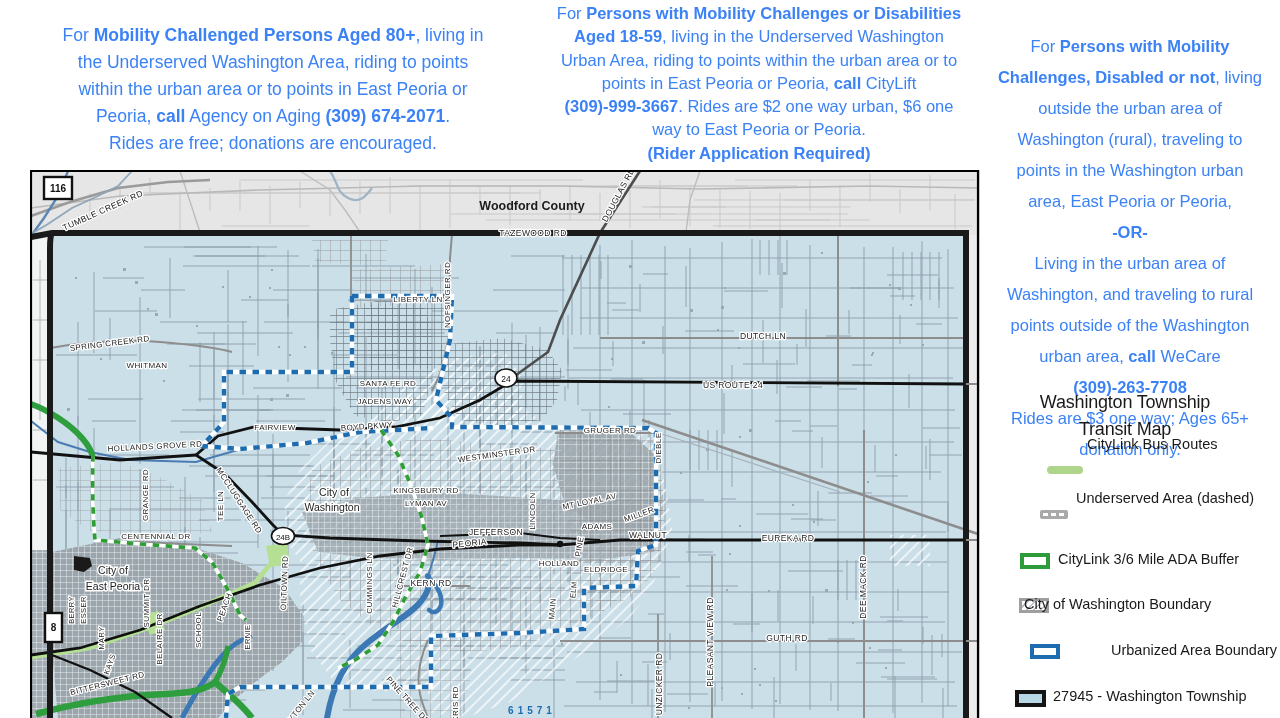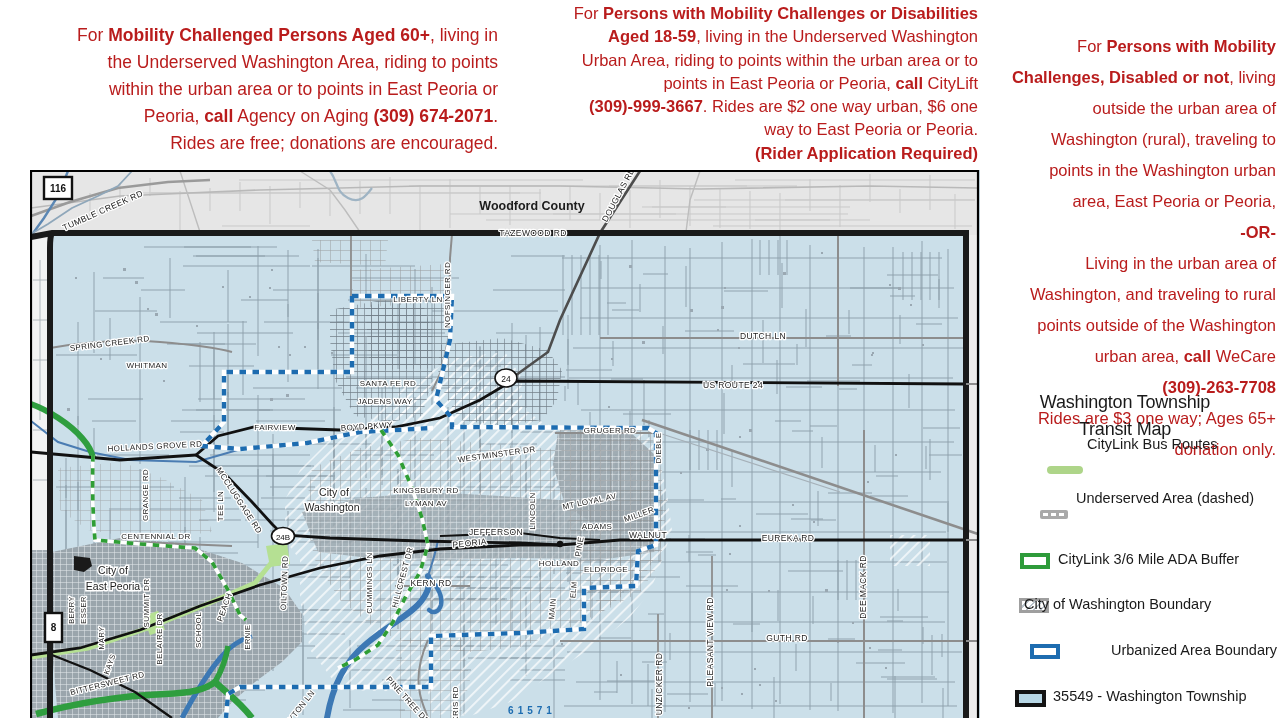--- a/index.html
+++ b/index.html
@@ -1,29 +1,29 @@
 <!DOCTYPE html>
 <html><head><meta charset="utf-8">
 <style>
 * { margin:0; padding:0; box-sizing:border-box; }
 body { width:1280px; height:718px; background:#ffffff; font-family:"Liberation Sans", sans-serif; overflow:hidden; }
 .page { position:relative; width:1280px; height:718px; }
-.tb { position:absolute; text-align:right; color:#b91c1c; }
+.tb { position:absolute; text-align:center; color:#3b82f6; }
 .tb1 { left:48px; top:22px; width:450px; font-size:17.5px; line-height:27px; }
 .tb2 { left:540px; top:2px; width:438px; font-size:16.5px; line-height:23.3px; }
 .tb3 { left:984px; top:31px; width:292px; font-size:16.5px; line-height:31px; }
 .map { position:absolute; left:30px; top:170px; }
 .lg-title { position:absolute; left:980px; top:389px; width:290px; text-align:center; font-size:18px; font-weight:normal; letter-spacing:-0.2px; line-height:27px; color:#1a1a1a; }
 .lg-row { position:absolute; color:#1a1a1a; font-size:14.5px; }
 .lg-sym { position:absolute; }
 </style></head>
 <body>
 <div class="page">
 
-<div class="tb tb1">For <b>Mobility Challenged Persons Aged 60+</b>, living in<br>the Underserved Washington Area, riding to points<br>within the urban area or to points in East Peoria or<br>Peoria, <b>call</b> Agency on Aging <b>(309) 674-2071</b>.<br>Rides are free; donations are encouraged.</div>
+<div class="tb tb1">For <b>Mobility Challenged Persons Aged 80+</b>, living in<br>the Underserved Washington Area, riding to points<br>within the urban area or to points in East Peoria or<br>Peoria, <b>call</b> Agency on Aging <b>(309) 674-2071</b>.<br>Rides are free; donations are encouraged.</div>
 
 <div class="tb tb2">For <b>Persons with Mobility Challenges or Disabilities</b><br><b>Aged 18-59</b>, living in the Underserved Washington<br>Urban Area, riding to points within the urban area or to<br>points in East Peoria or Peoria, <b>call</b> CityLift<br><b>(309)-999-3667</b>. Rides are $2 one way urban, $6 one<br>way to East Peoria or Peoria.<br><b>(Rider Application Required)</b></div>
 
 <div class="tb tb3">For <b>Persons with Mobility</b><br><b>Challenges, Disabled or not</b>, living<br>outside the urban area of<br>Washington (rural), traveling to<br>points in the Washington urban<br>area, East Peoria or Peoria,<br><b>-OR-</b><br>Living in the urban area of<br>Washington, and traveling to rural<br>points outside of the Washington<br>urban area, <b>call</b> WeCare<br><b>(309)-263-7708</b><br>Rides are $3 one way; Ages 65+<br>donation only.</div>
 
 <svg class="map" width="950" height="548" viewBox="30 170 950 548">
 <defs>
 <pattern id="urban1" width="10" height="10" patternUnits="userSpaceOnUse">
   <path d="M0,0 H10 M0,0 V10" stroke="#8e8e8e" stroke-width="1" fill="none"></path>
 </pattern>
@@ -364,14 +364,14 @@
 <div class="lg-sym" style="left:1019px; top:598px; width:30px; height:15px; border:3px solid #9f9f9f; background:repeating-linear-gradient(135deg,#fff 0 3.5px,#b9c3cb 3.5px 5px);"></div>
 
 <div class="lg-row" style="left:1024px; top:596px;">City of Washington Boundary</div>
 
 <div class="lg-sym" style="left:1030px; top:644px; width:30px; height:15px; background:#fff; border:4.5px solid #1d6cb0;"></div>
 
 <div class="lg-row" style="left:1068px; top:642px;margin-left:43px;">Urbanized Area Boundary</div>
 
 <div class="lg-sym" style="left:1015px; top:690px; width:31px; height:17px; background:#b8d7e6; border:4.5px solid #141414;"></div>
 
-<div class="lg-row" style="left:1053px; top:688px;">35549 - Washington Township</div>
+<div class="lg-row" style="left:1053px; top:688px;">27945 - Washington Township</div>
 </div>
 
 </body></html>

